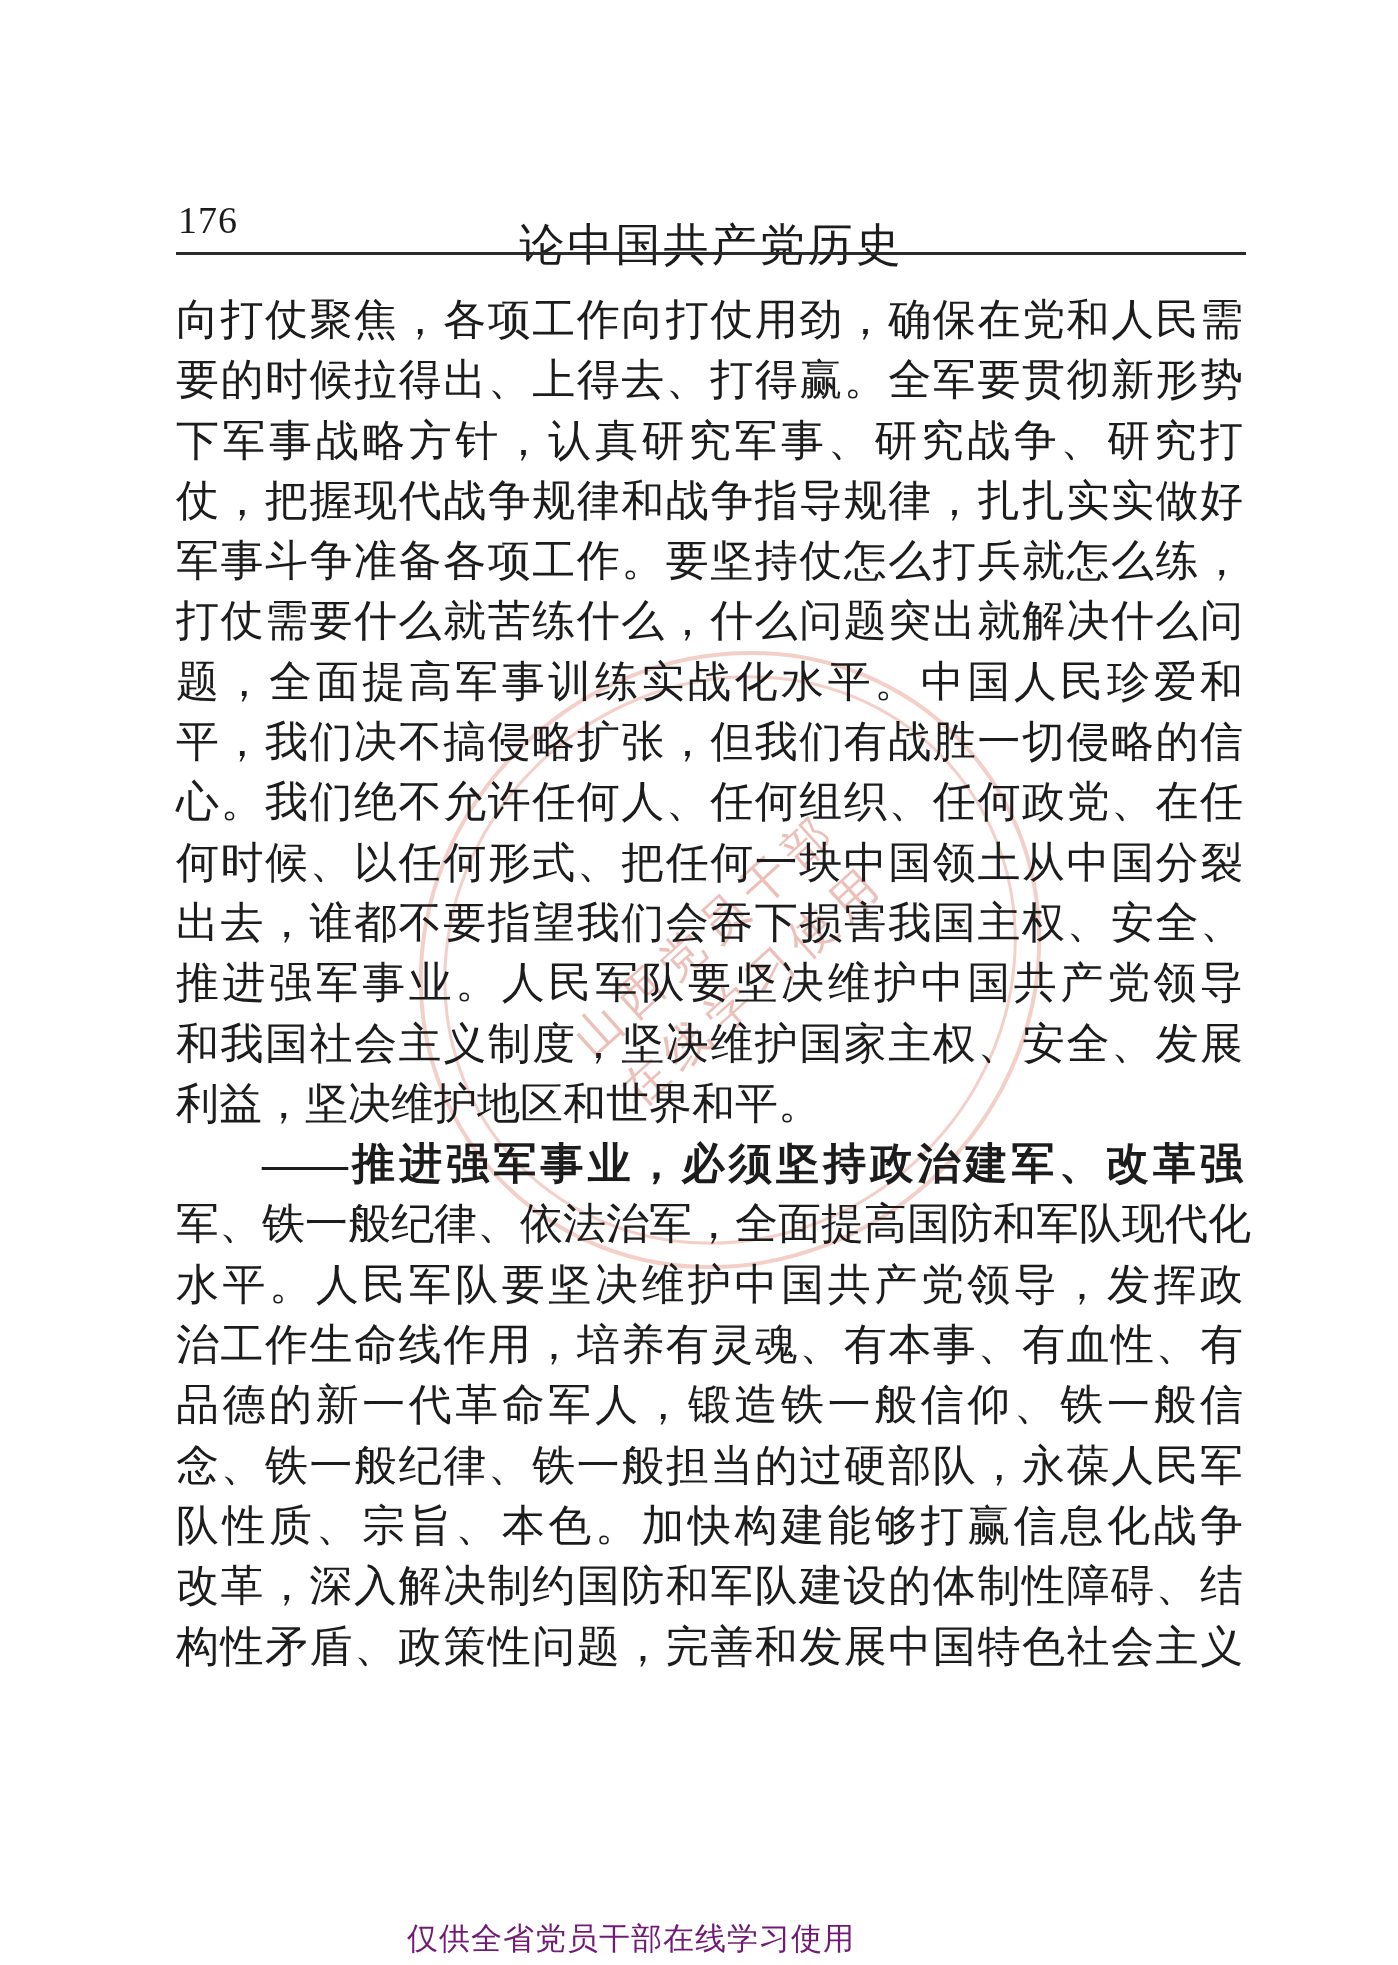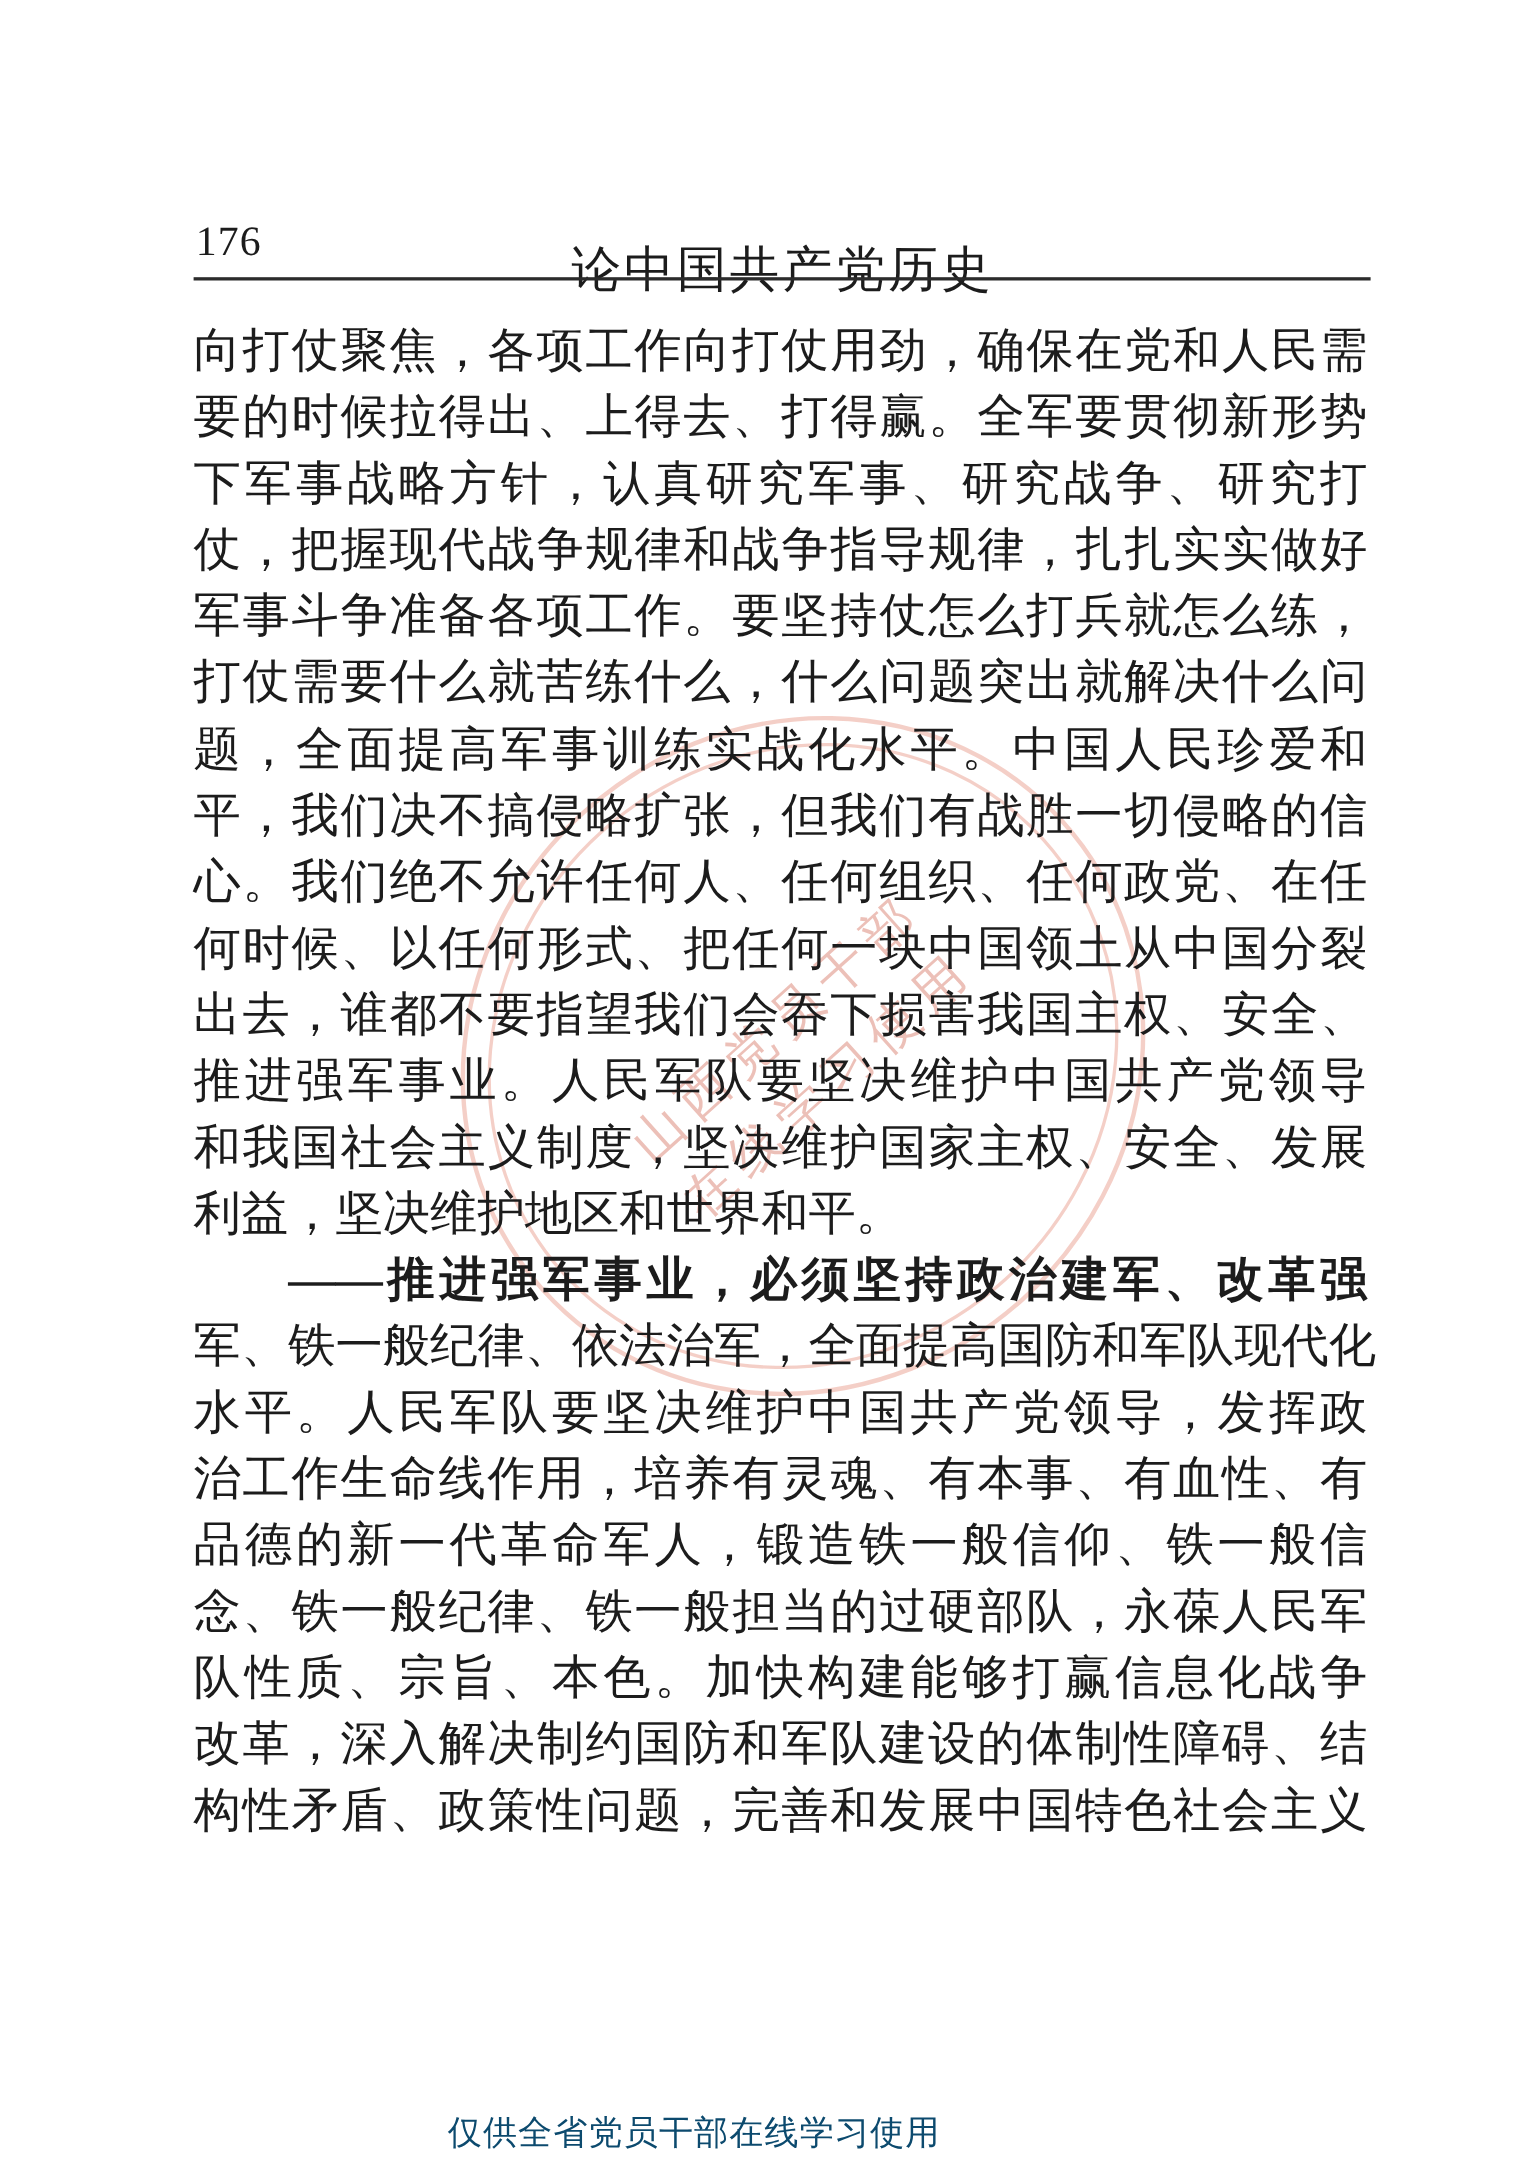--- a/index.html
+++ b/index.html
@@ -88,21 +88,21 @@
   
   .footer-notice {
     position: absolute;
     left: 0;
     top: 1918px;
     width: 1262px;
     text-align: center;
     font-family: "Liberation Sans", "DejaVu Sans", sans-serif;
     font-size: 31px;
     letter-spacing: 1px;
-    color: #0c4a6e;
+    color: #701a75;
     z-index: 2;
   }
 </style>
 </head>
 <body>
 
 <div class="page">
 
   <svg class="watermark-svg" width="1398" height="1965" viewBox="0 0 1398 1965">
     <g transform="rotate(-42 730 960)" opacity="0.62">

